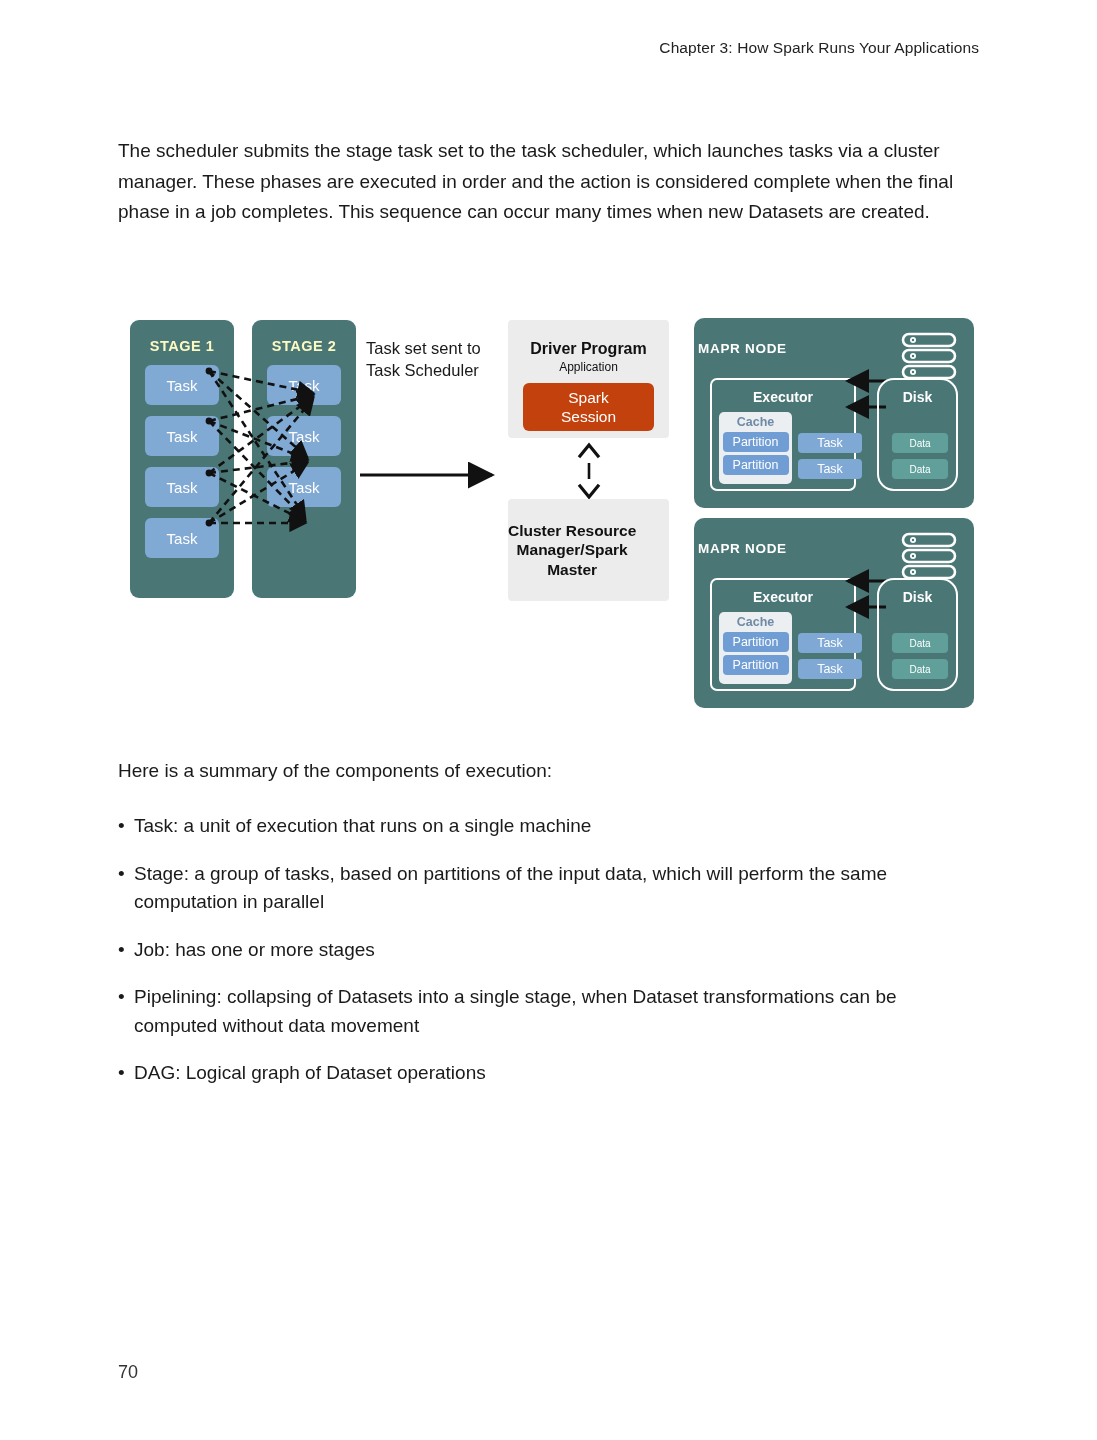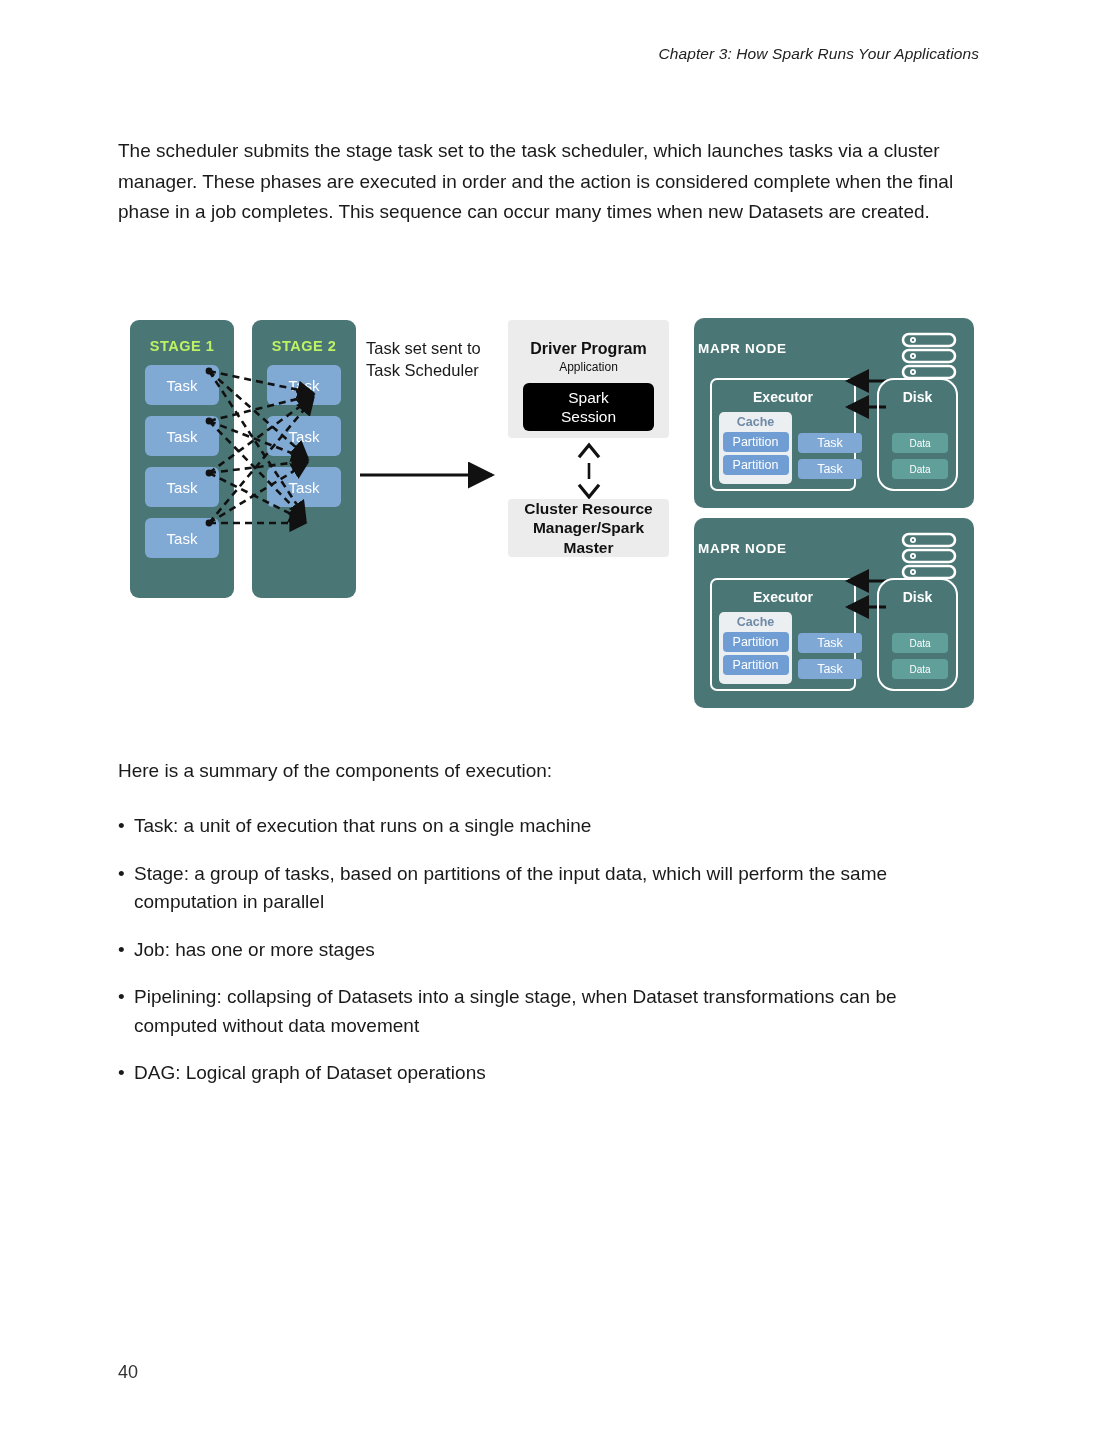--- a/index.html
+++ b/index.html
@@ -10,23 +10,22 @@
     background: #ffffff;
     font-family: "Liberation Sans", sans-serif;
     color: #1a1a1a;
     position: relative;
     overflow: hidden;
   }
 
   
   .running-head {
     position: absolute;
-    top: 45px;
+    top: 39px;
     right: 118px;
-    font-style: italic;
     font-size: 15.5px;
     color: #222;
     letter-spacing: 0.1px;
     white-space: nowrap;
   }
 
   
   .intro-para {
     position: absolute;
     top: 136px;
@@ -87,21 +86,21 @@
   .stage-col {
     position: absolute;
     background: #4a7775;
     border-radius: 9px;
     width: 104px;
   }
   .stage-1 { left: 12px;  top: 10px;  height: 278px; }
   .stage-2 { left: 134px; top: 10px;  height: 278px; }
 
   .stage-title {
-    color: #bef264;
+    color: #fef9c3;
     font-weight: bold;
     font-size: 14.5px;
     letter-spacing: 0.5px;
     text-align: center;
     margin-top: 18px;
   }
 
   .task-chip {
     width: 74px;
     height: 40px;
@@ -169,21 +168,21 @@
   .panel-sub {
     text-align: center;
     font-size: 12px;
     color: #111;
     margin-top: 2px;
   }
   .spark-session {
     width: 131px;
     height: 48px;
     margin: 9px auto 0;
-    background: #000000;
+    background: #c2410c;
     border-radius: 6px;
     color: #ffffff;
     font-size: 15.5px;
     line-height: 19px;
     display: flex;
     flex-direction: column;
     align-items: center;
     justify-content: center;
   }
 
@@ -192,24 +191,24 @@
     left: 455px;
     top: 132px;
     width: 32px;
     height: 58px;
   }
 
   .cluster-panel {
     left: 390px;
     top: 189px;
     width: 161px;
-    height: 58px;
+    height: 102px;
     display: flex;
     align-items: center;
-    justify-content: center;
+    justify-content: flex-start;
   }
   .cluster-text {
     text-align: center;
     font-weight: bold;
     font-size: 15.5px;
     line-height: 19.5px;
     color: #111;
   }
 
   
@@ -538,13 +537,13 @@
   <div class="bullet-item">
     <span class="bullet-dot">•</span>
     <span class="bullet-text">Pipelining: collapsing of Datasets into a single stage, when Dataset transformations can be computed without data movement</span>
   </div>
   <div class="bullet-item">
     <span class="bullet-dot">•</span>
     <span class="bullet-text">DAG: Logical graph of Dataset operations</span>
   </div>
 </div>
 
-<div class="page-number">40</div>
+<div class="page-number">70</div>
 
 </body></html>

